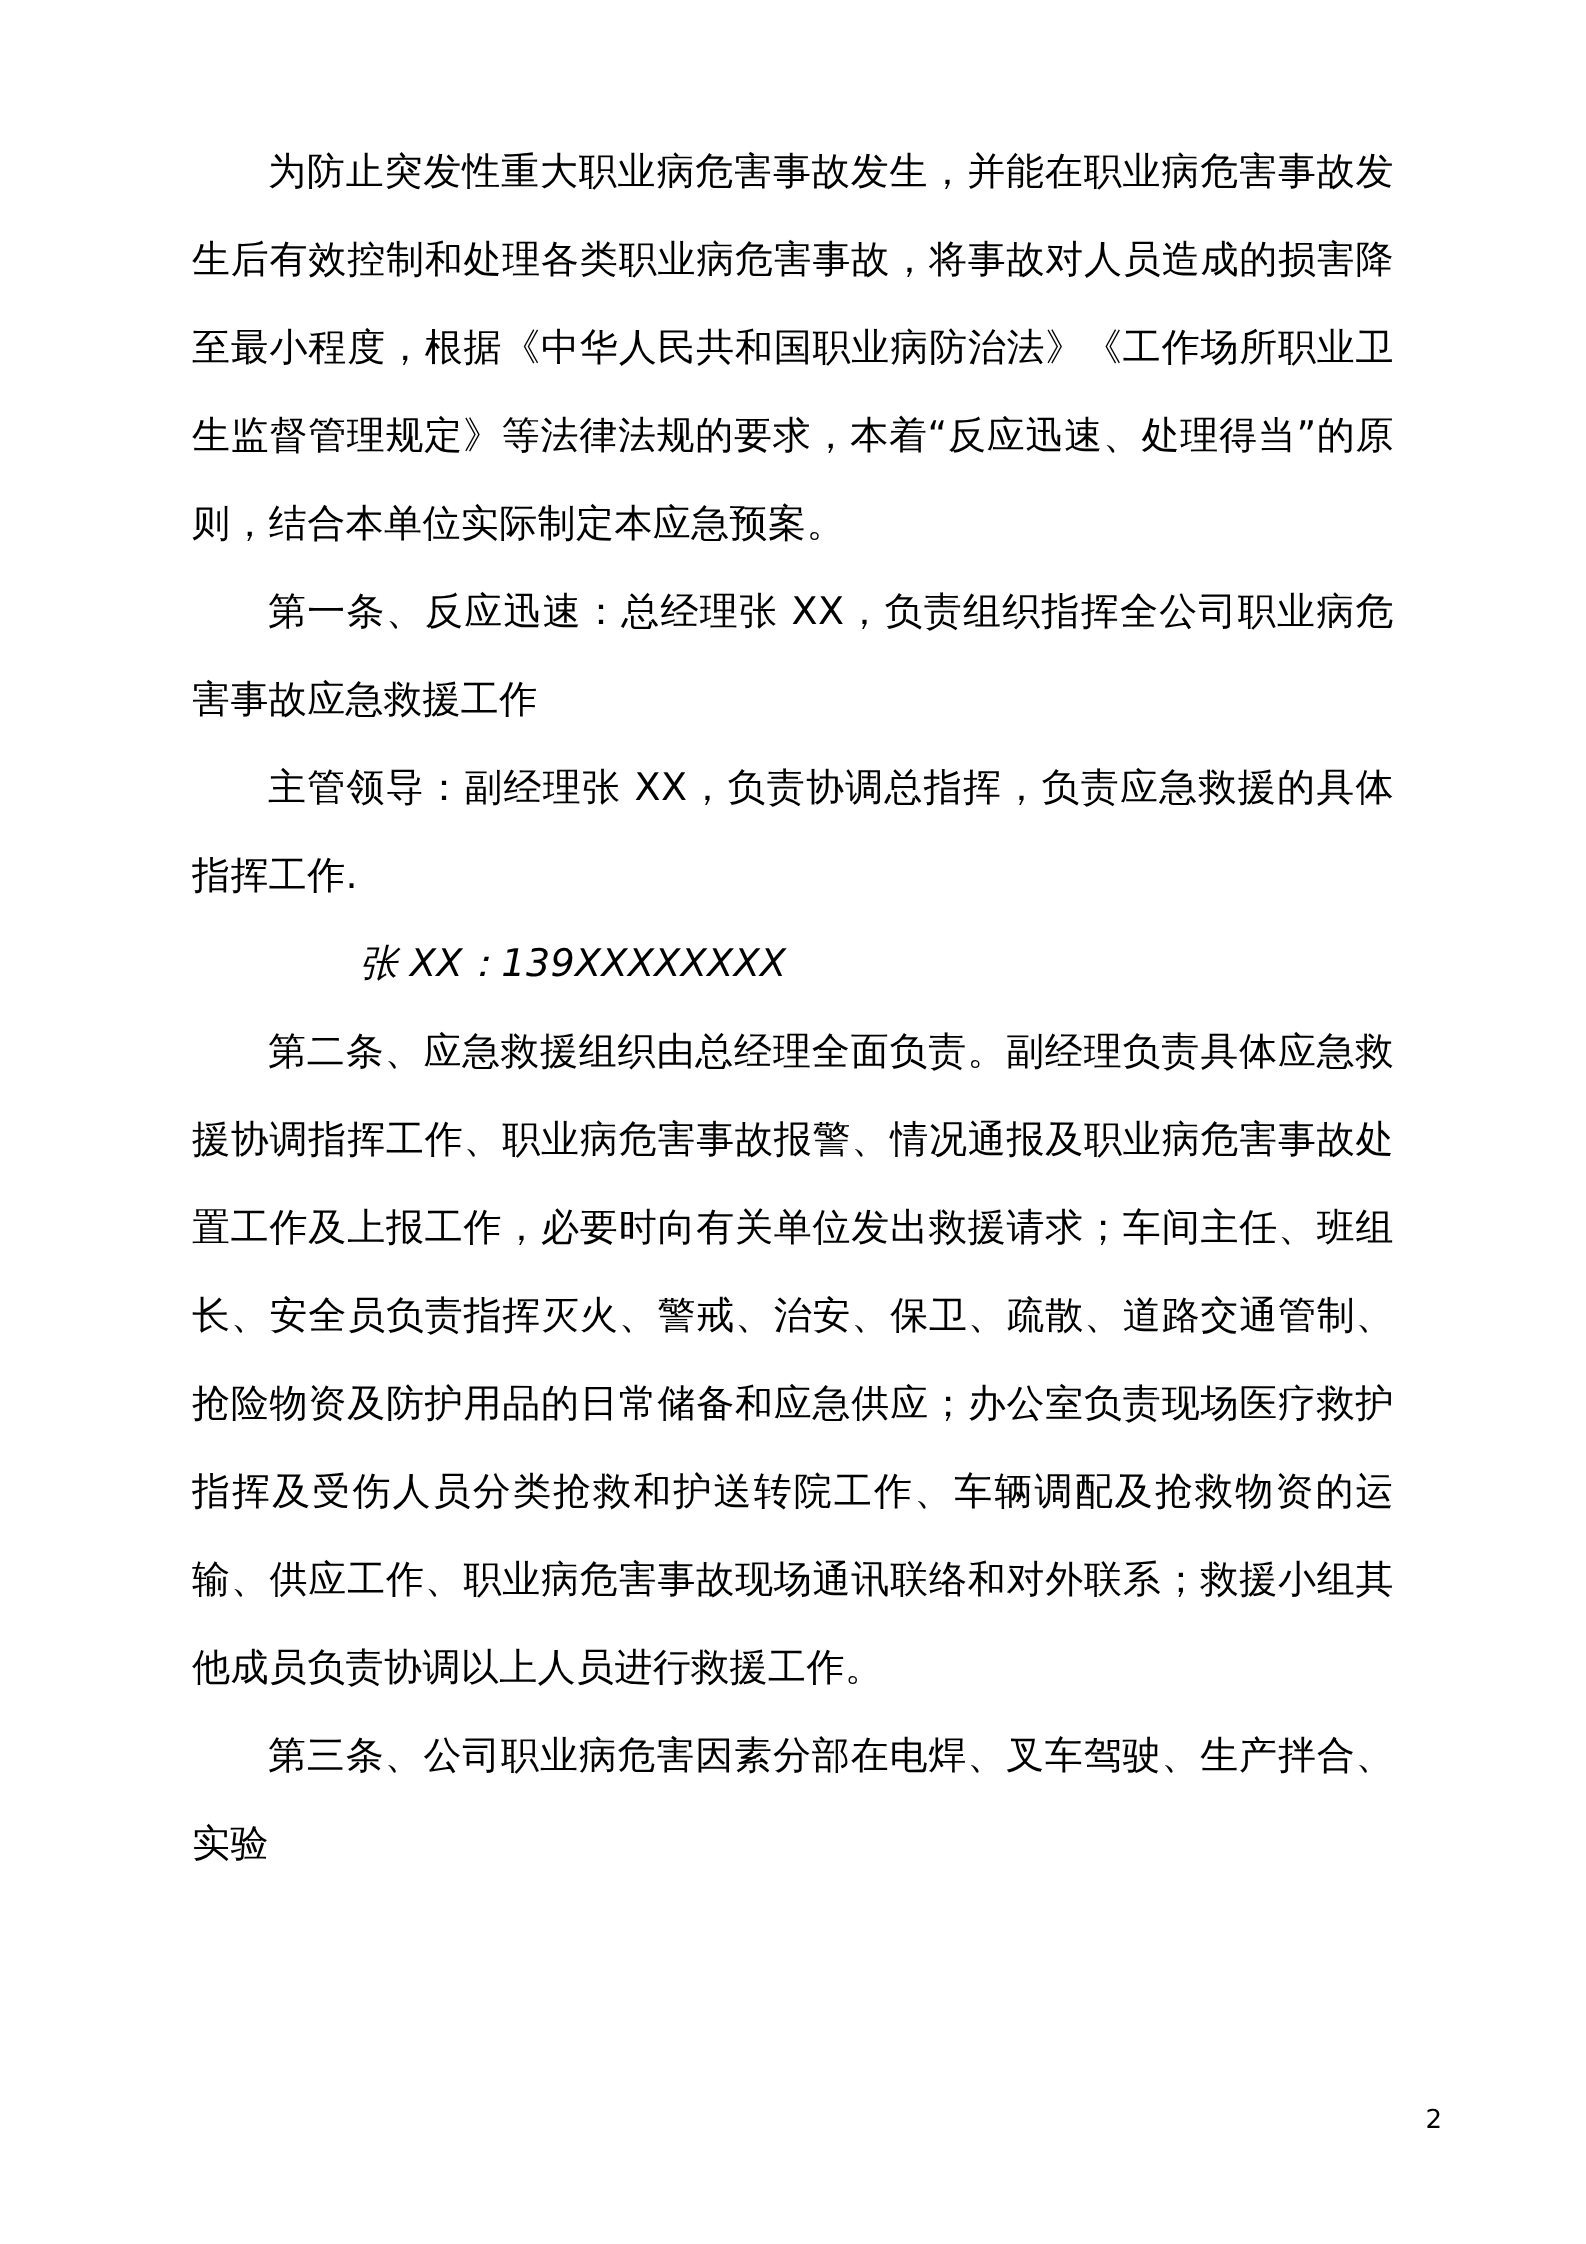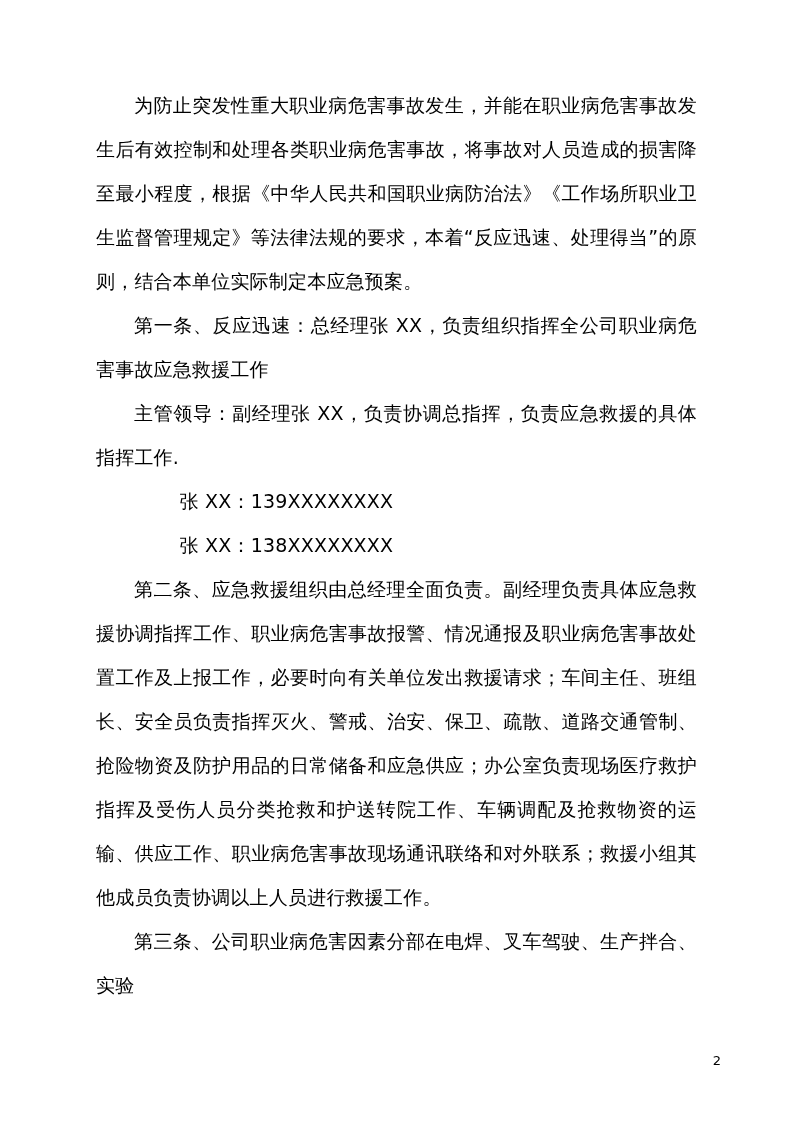--- a/index.html
+++ b/index.html
@@ -13,39 +13,40 @@
     font-family: "DejaVu Sans", "Liberation Sans", sans-serif;
     color: #000000;
     position: relative;
     overflow: hidden;
   }
   .page {
     position: relative;
     width: 793px;
     height: 1122px;
     box-sizing: border-box;
-    padding: 83px 96px 60px 96px;
+    padding: 64px 96px 60px 96px;
   }
   .doc-body {
     font-size: 19px;
     line-height: 44px;
     text-align: justify;
     text-justify: inter-ideograph;
     letter-spacing: 0.2px;
   }
   .para {
     margin: 0 0 0 0;
     text-indent: 2em;
   }
   .bold-lead {
     font-weight: normal;
   }
   .contact-line {
     text-indent: 0;
     margin-left: 4.4em;
+    font-style: italic;
   }
   .page-number {
     position: absolute;
     right: 72px;
     bottom: 54px;
     font-size: 13px;
     font-family: "DejaVu Sans", "Liberation Sans", sans-serif;
     color: #000;
   }
 </style>
@@ -58,21 +59,20 @@
     <p class="para"><span>为防止突发性重大职业病危害事故发生，并能在职业病危害事故发生后有效控制和处理各类职业病危害事故，将事故对人员造成的损害降至最小程度，根据《中华人民共和国职业病防治法》《工作场所职业卫生监督管理规定》等法律法规的要求，本着“反应迅速、处理得当”的原则，结合本单位实际制定本应急预案。</span></p>
 
     <p class="para"><span class="bold-lead">第一条、</span><span>反应迅速：总经理张 XX，负责组织指挥全公司职业病危害事故应急救援工作</span></p>
 
     <p class="para"><span>主管领导：副经理张 XX，负责协调总指挥，负责应急救援的具体指挥工作.</span></p>
 
 
 
     <p class="para contact-line"><span>张 XX：139XXXXXXXX</span></p>
 
-    <p class="para contact-line"><span>张 XX：138XXXXXXXX</span></p>
 
     <p class="para"><span class="bold-lead">第二条、</span><span>应急救援组织由总经理全面负责。副经理负责具体应急救援协调指挥工作、职业病危害事故报警、情况通报及职业病危害事故处置工作及上报工作，必要时向有关单位发出救援请求；车间主任、班组长、安全员负责指挥灭火、警戒、治安、保卫、疏散、道路交通管制、抢险物资及防护用品的日常储备和应急供应；办公室负责现场医疗救护指挥及受伤人员分类抢救和护送转院工作、车辆调配及抢救物资的运输、供应工作、职业病危害事故现场通讯联络和对外联系；救援小组其他成员负责协调以上人员进行救援工作。</span></p>
 
     <p class="para"><span class="bold-lead">第三条、</span><span>公司职业病危害因素分部在电焊、叉车驾驶、生产拌合、实验</span></p>
 
   </div>
 
   <div class="page-number">2</div>
 </div>
 

